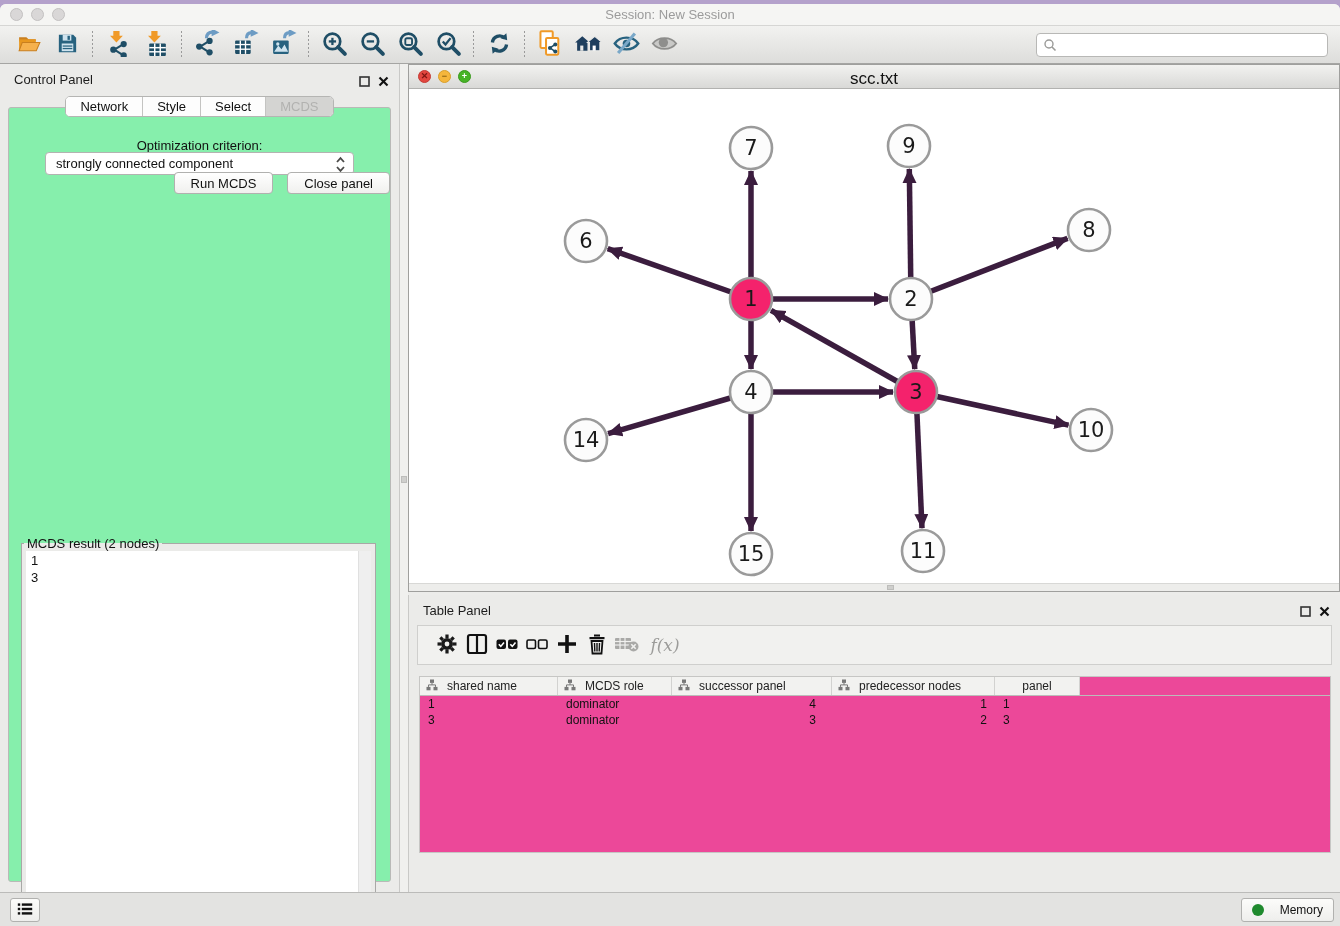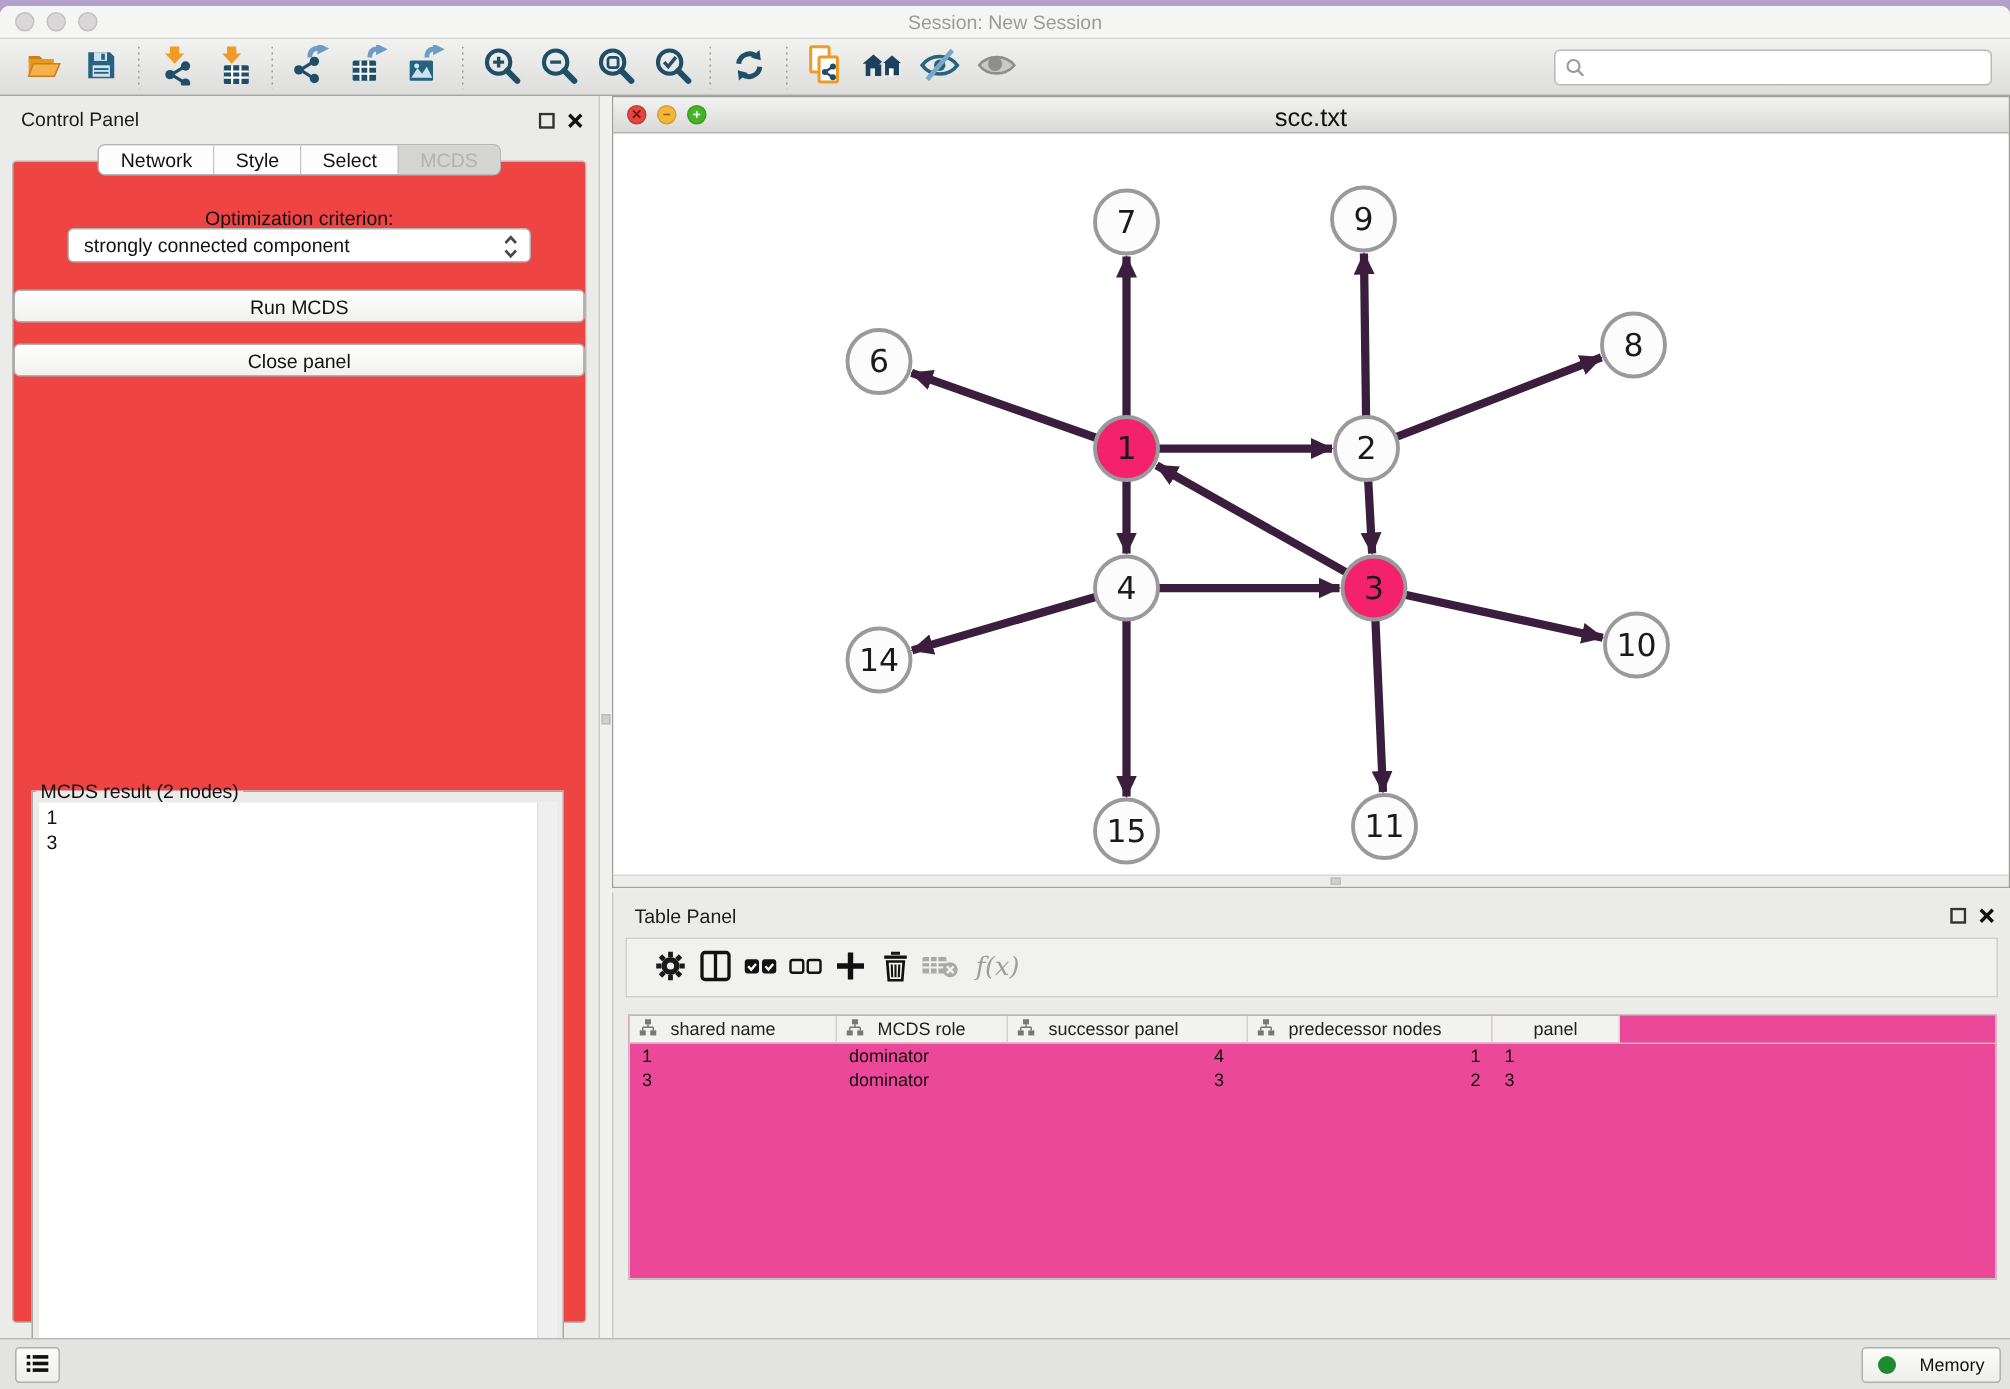--- a/index.html
+++ b/index.html
@@ -25,27 +25,27 @@
   
   .control-panel { position:absolute; top:64px; left:0; width:400px; bottom:34px; background:#ebebe9; border-right:1px solid #c9c9c7; }
   .panel-header { position:absolute; top:0; left:0; right:0; height:30px; }
   .panel-title { position:absolute; left:14px; top:8px; font-size:13px; color:#1c1c1c; }
   .panel-icons { position:absolute; right:10px; top:9px; display:flex; gap:8px; align-items:center; }
   .seg-tabs { display:flex; border:1px solid #b5b5b3; border-radius:5px; overflow:hidden; background:#fff; height:21px; }
   .seg-tab { font-size:13px; color:#111; background:#fdfdfd; padding:2px 14px 0; border-right:1px solid #c4c4c2; white-space:nowrap; }
   .seg-tab:last-child { border-right:none; }
   .seg-tab.selected { background:#d4d4d2; color:#b2b2b0; }
   .cp-tabs { position:absolute; top:32px; left:0; right:0; display:flex; justify-content:center; z-index:3; }
-  .cp-box { position:absolute; top:43px; left:8px; right:8px; bottom:10px; border:1px solid #b9b9b7; border-radius:3px; background:#ef4444; }
+  .cp-box { position:absolute; top:43px; left:8px; right:8px; bottom:10px; border:1px solid #b9b9b7; border-radius:3px; background:#86efac; }
   .opt-label { position:absolute; top:30px; left:0; right:0; text-align:center; font-size:13px; color:#111; }
   .dropdown { position:absolute; top:44px; left:36px; right:36px; height:23px; background:#fff; border:1px solid #b3b3b1; border-radius:4px; display:flex; align-items:center; padding:0 24px 0 10px; font-size:13px; color:#111; }
   .dd-stepper { position:absolute; right:7px; top:3px; }
-  .btn-row { position:absolute; top:85px; left:0; right:0; display:flex; justify-content:flex-end; gap:14px;flex-direction:column; }
+  .btn-row { position:absolute; top:64px; left:0; right:0; display:flex; justify-content:flex-end; gap:14px; }
   .mac-btn { height:22px; padding:0 16px; font-size:13px; color:#111; background:linear-gradient(#ffffff,#f0f0ee); border:1px solid #b1b1af; border-radius:4px; }
-  .mcds-fieldset { position:absolute; left:12px; right:14px; top:412px; height:383px; border:1px solid #a8a8a6; background:#ebebe9; }
+  .mcds-fieldset { position:absolute; left:12px; right:14px; top:428px; height:383px; border:1px solid #a8a8a6; background:#ebebe9; }
   .mcds-fieldset legend { font-size:13px; color:#111; margin-left:2px; padding:0 3px; }
   .mcds-textarea { position:absolute; left:4px; right:4px; top:0px; bottom:4px; background:#fff; white-space:pre-line; font-size:13px; line-height:17px; padding:1px 5px; color:#111; }
   .mcds-scroll { position:absolute; right:4px; top:0; bottom:4px; width:13px; background:#efefef; border-left:1px solid #e0e0e0; }
 
   
   .v-divider { position:absolute; top:64px; left:400px; width:8px; bottom:34px; background:#f0f0ee; }
   .v-grip { position:absolute; top:412px; left:1px; width:6px; height:7px; background:#cfcfcd; border:1px solid #bdbdbb; }
 
   
   .net-window { position:absolute; top:64px; left:408px; width:932px; height:528px; background:#fff; border:1px solid #9f9f9d; }

